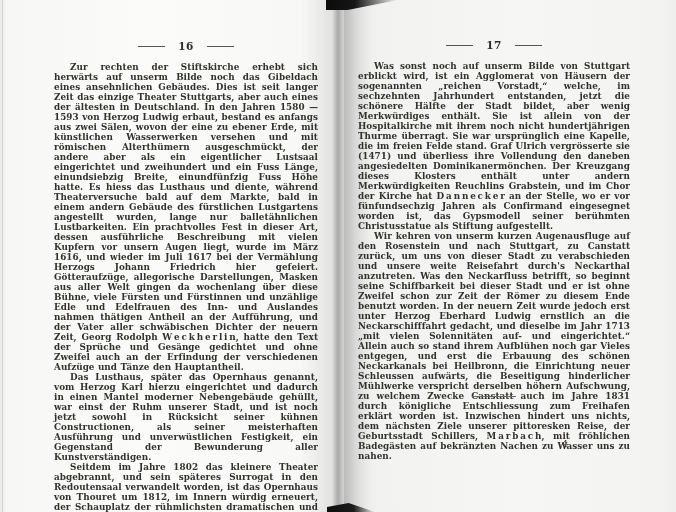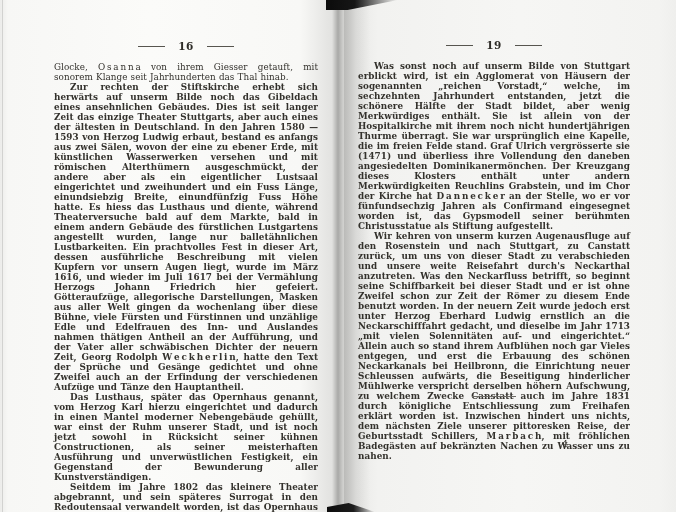--- a/index.html
+++ b/index.html
@@ -87,30 +87,29 @@
   <div class="gutter-soft"></div>
   <div class="binding-wedge-top"></div>
   <div class="binding-wedge-bottom"></div>
 
   <section class="page page-left">
     <header class="page-header">
       <span class="header-dash"></span>
       <span class="page-number">16</span>
       <span class="header-dash"></span>
     </header>
-    <p class="para">Glocke, O s a n n a von ihrem Giesser getauft, mit sonorem Klange seit Jahrhunderten das Thal hinab.</p>
     <p class="para indent">Zur rechten der Stiftskirche erhebt sich herwärts auf unserm Bilde noch das Gibeldach eines ansehnlichen Gebäudes. Dies ist seit langer Zeit das einzige Theater Stuttgarts, aber auch eines der ältesten in Deutschland. In den Jahren 1580 — 1593 von Herzog Ludwig erbaut, bestand es anfangs aus zwei Sälen, wovon der eine zu ebener Erde, mit künstlichen Wasserwerken versehen und mit römischen Alterthümern ausgeschmückt, der andere aber als ein eigentlicher Lustsaal eingerichtet und zweihundert und ein Fuss Länge, einundsiebzig Breite, einundfünfzig Fuss Höhe hatte. Es hiess das Lusthaus und diente, während Theaterversuche bald auf dem Markte, bald in einem andern Gebäude des fürstlichen Lustgartens angestellt wurden, lange nur balletähnlichen Lustbarkeiten. Ein prachtvolles Fest in dieser Art, dessen ausführliche Beschreibung mit vielen Kupfern vor unsern Augen liegt, wurde im März 1616, und wieder im Juli 1617 bei der Vermählung Herzogs Johann Friedrich hier gefeiert. Götteraufzüge, allegorische Darstellungen, Masken aus aller Welt gingen da wochenlang über diese Bühne, viele Fürsten und Fürstinnen und unzählige Edle und Edelfrauen des Inn- und Auslandes nahmen thätigen Antheil an der Aufführung, und der Vater aller schwäbischen Dichter der neuern Zeit, Georg Rodolph W e c k h e r l i n, hatte den Text der Sprüche und Gesänge gedichtet und ohne Zweifel auch an der Erfindung der verschiedenen Aufzüge und Tänze den Hauptantheil.</p>
     <p class="para indent">Das Lusthaus, später das Opernhaus genannt, vom Herzog Karl hierzu eingerichtet und dadurch in einen Mantel moderner Nebengebäude gehüllt, war einst der Ruhm unserer Stadt, und ist noch jetzt sowohl in Rücksicht seiner kühnen Constructionen, als seiner meisterhaften Ausführung und unverwüstlichen Festigkeit, ein Gegenstand der Bewunderung aller Kunstverständigen.</p>
     <p class="para indent">Seitdem im Jahre 1802 das kleinere Theater abgebrannt, und sein späteres Surrogat in den Redoutensaal verwandelt worden, ist das Opernhaus von Thouret um 1812, im Innern würdig erneuert, der Schauplatz der rühmlichsten dramatischen und musikalischen Leistungen. Esslair hat die beste Zeit seines Kunstlebens dieser Bühne gewidmet, und seit acht Jahren ist Seidelmann ihre erste Zierde.</p>
   </section>
 
   <section class="page page-right">
     <header class="page-header">
       <span class="header-dash"></span>
-      <span class="page-number">19</span>
+      <span class="page-number">17</span>
       <span class="header-dash"></span>
     </header>
     <p class="para indent">Was sonst noch auf unserm Bilde von Stuttgart erblickt wird, ist ein Agglomerat von Häusern der sogenannten „reichen Vorstadt,“ welche, im sechzehnten Jahrhundert entstanden, jetzt die schönere Hälfte der Stadt bildet, aber wenig Merkwürdiges enthält. Sie ist allein von der Hospitalkirche mit ihrem noch nicht hundertjährigen Thurme überragt. Sie war ursprünglich eine Kapelle, die im freien Felde stand. Graf Ulrich vergrösserte sie (1471) und überliess ihre Vollendung den daneben angesiedelten Dominikanermönchen. Der Kreuzgang dieses Klosters enthält unter andern Merkwürdigkeiten Reuchlins Grabstein, und im Chor der Kirche hat D a n n e c k e r an der Stelle, wo er vor fünfundsechzig Jahren als Confirmand eingesegnet worden ist, das Gypsmodell seiner berühmten Christusstatue als Stiftung aufgestellt.</p>
     <p class="para indent">Wir kehren von unserm kurzen Augenausfluge auf den Rosenstein und nach Stuttgart, zu Canstatt zurück, um uns von dieser Stadt zu verabschieden und unsere weite Reisefahrt durch's Neckarthal anzutreten. Was den Neckarfluss betrifft, so beginnt seine Schiffbarkeit bei dieser Stadt und er ist ohne Zweifel schon zur Zeit der Römer zu diesem Ende benutzt worden. In der neuern Zeit wurde jedoch erst unter Herzog Eberhard Ludwig ernstlich an die Neckarschifffahrt gedacht, und dieselbe im Jahr 1713 „mit vielen Solennitäten auf- und eingerichtet.“ Allein auch so stand ihrem Aufblühen noch gar Vieles entgegen, und erst die Erbauung des schönen Neckarkanals bei Heilbronn, die Einrichtung neuer Schleussen aufwärts, die Beseitigung hinderlicher Mühlwerke verspricht derselben höhern Aufschwung, zu welchem Zwecke Canstatt auch im Jahre 1831 durch königliche Entschliessung zum Freihafen erklärt worden ist. Inzwischen hindert uns nichts, dem nächsten Ziele unserer pittoresken Reise, der Geburtsstadt Schillers, M a r b a c h, mit fröhlichen Badegästen auf bekränzten Nachen zu Wasser uns zu nahen.</p>
     <div class="section-end-rule"></div>
     <div class="signature-mark">4</div>
   </section>
 
 </div>
 

